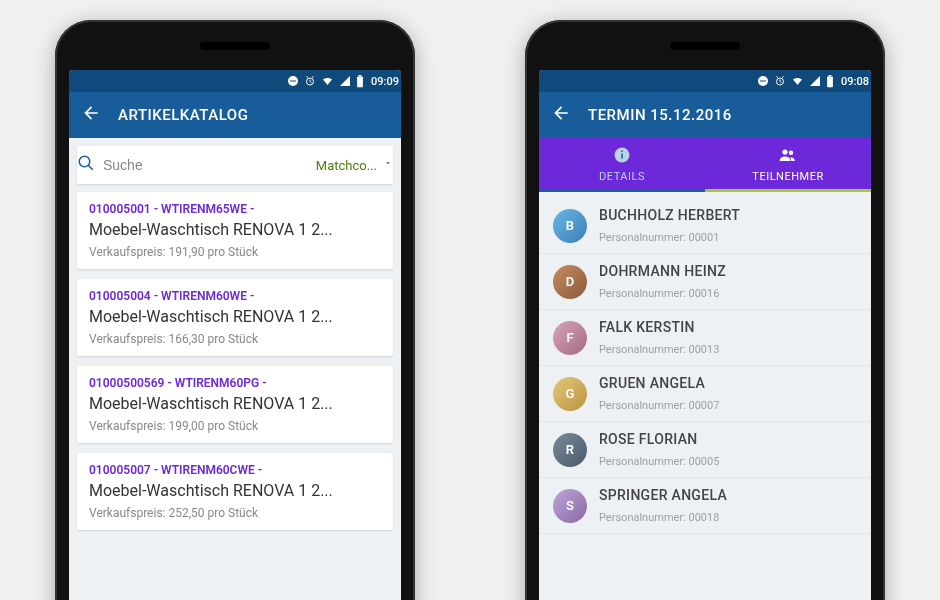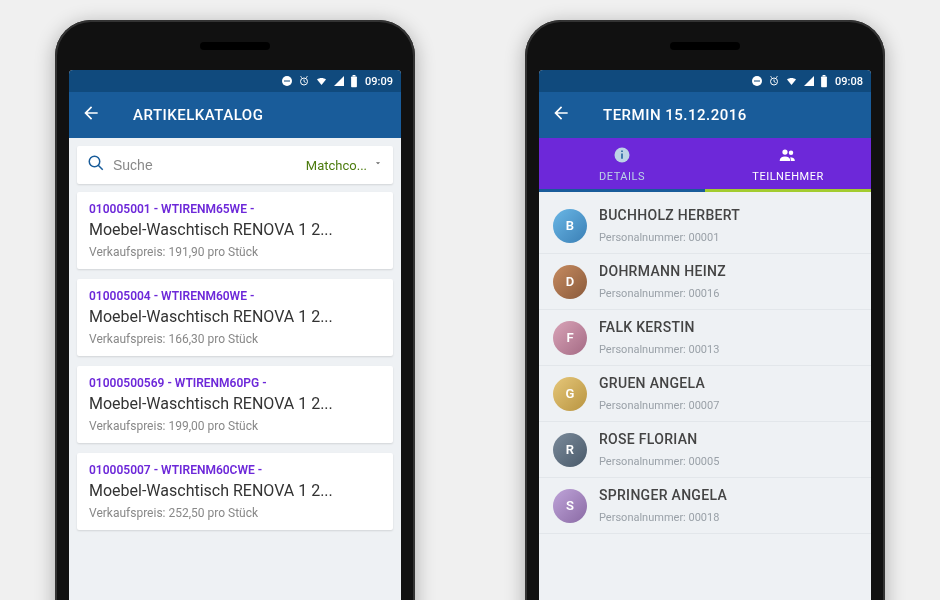--- a/index.html
+++ b/index.html
@@ -43,46 +43,46 @@
     position: relative;
   }
   
   .statusbar {
     height: 22px;
     background: #104a7d;
     color: #fff;
     display: flex;
     align-items: center;
     justify-content: flex-end;
-    padding: 0 8px;
+    padding: 0 2px;
     font-size: 11px;
     gap: 5px;
   }
   .statusbar .ico { display:inline-flex; align-items:center; }
   .statusbar .clock { margin-left: 2px; font-weight: 500; }
   
   .appbar {
     background: #195c9a;
     color: #fff;
     display: flex;
     align-items: center;
     height: 46px;
     padding: 0 12px;
-    gap: 32px;
+    gap: 17px;
   }
   .appbar .title { font-size: 15px; font-weight: 500; letter-spacing: 0.5px; }
   .back-arrow { cursor: pointer; }
   
   .searchrow {
     background: #fff;
     margin: 8px;
     border-radius: 2px;
     display: flex;
     align-items: center;
-    padding: 8px 10px;
+    padding: 8px 0;
     box-shadow: 0 1px 2px rgba(0,0,0,0.12);
     gap: 8px;
   }
   .searchrow input {
     flex: 1;
     border: none;
     font-size: 14px;
     color: #555;
     outline: none;
   }

